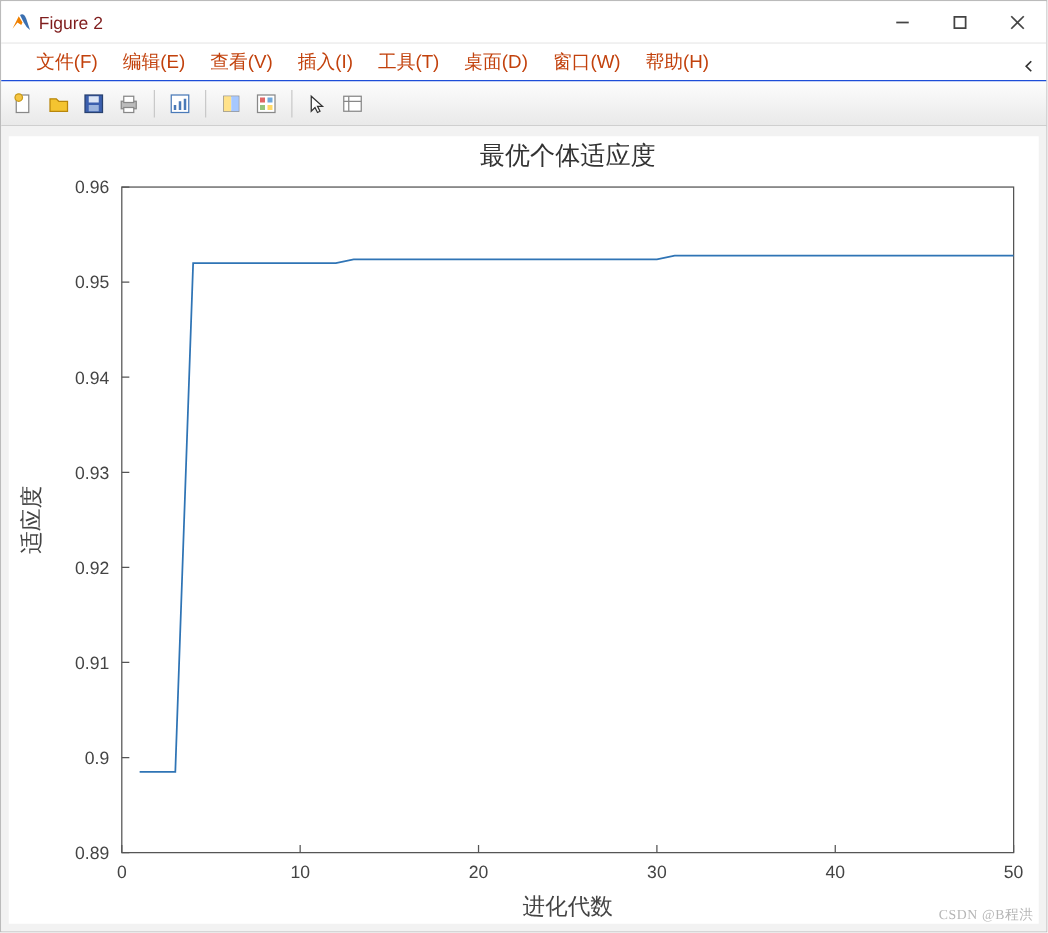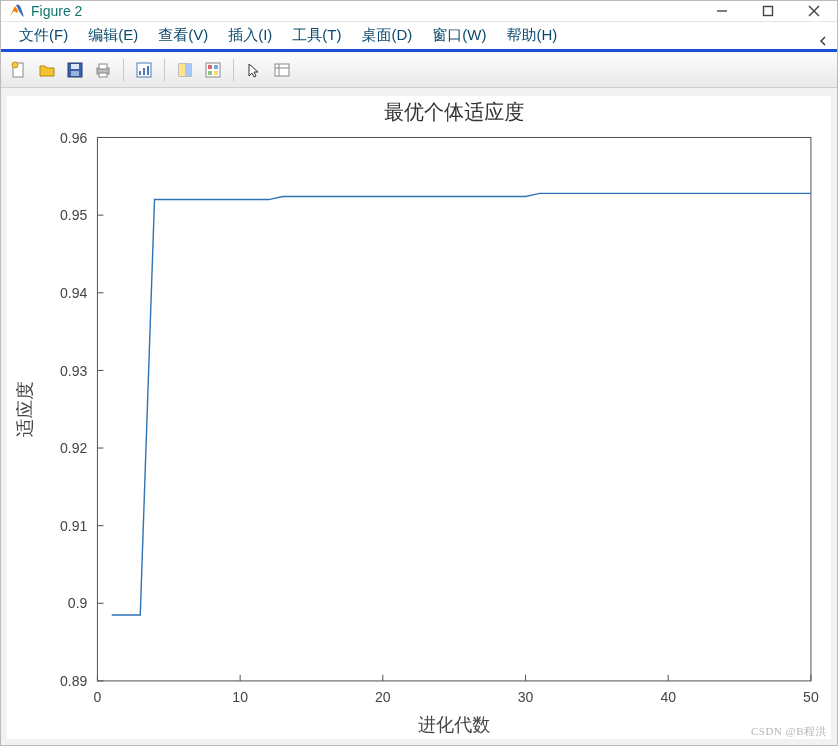--- a/index.html
+++ b/index.html
@@ -15,50 +15,50 @@
   .window {
     width: 838px;
     height: 746px;
     background: #ffffff;
     border: 1px solid #bbbbbb;
     display: flex;
     flex-direction: column;
   }
   
   .titlebar {
-    height: 21px;
+    height: 34px;
     background: #ffffff;
     border-bottom: 1px solid #e5e5e5;
     display: flex;
     align-items: center;
     padding: 0 0 0 6px;
-    color: #0f766e;
+    color: #7f1d1d;
     font-size: 14px;
   }
   .titlebar .appicon {
     width: 18px; height: 18px; margin-right: 6px;
   }
   .titlebar .title { flex: 0 0 auto; }
   .titlebar .spacer { flex: 1; }
   .winbtn {
     width: 46px; height: 34px;
     display: flex; align-items: center; justify-content: center;
     color: #555;
   }
   .winbtn svg { display: block; }
   
   .menubar {
     height: 30px;
     background: #ffffff;
     display: flex;
     align-items: center;
-    padding: 0 8px;
+    padding: 0 18px;
     font-size: 15px;
-    color: #0c4a6e;
-    border-bottom: 3px solid #1d4ed8;
+    color: #c2410c;
+    border-bottom: 1px solid #1d4ed8;
     position: relative;
   }
   .menuitem { padding: 3px 10px; cursor: default; white-space: nowrap; }
   .menubar .dropdown-arrow {
     position: absolute; right: 8px; top: 10px;
   }
   
   .toolbar {
     height: 36px;
     background: linear-gradient(#fdfdfd, #e9e9e9);

